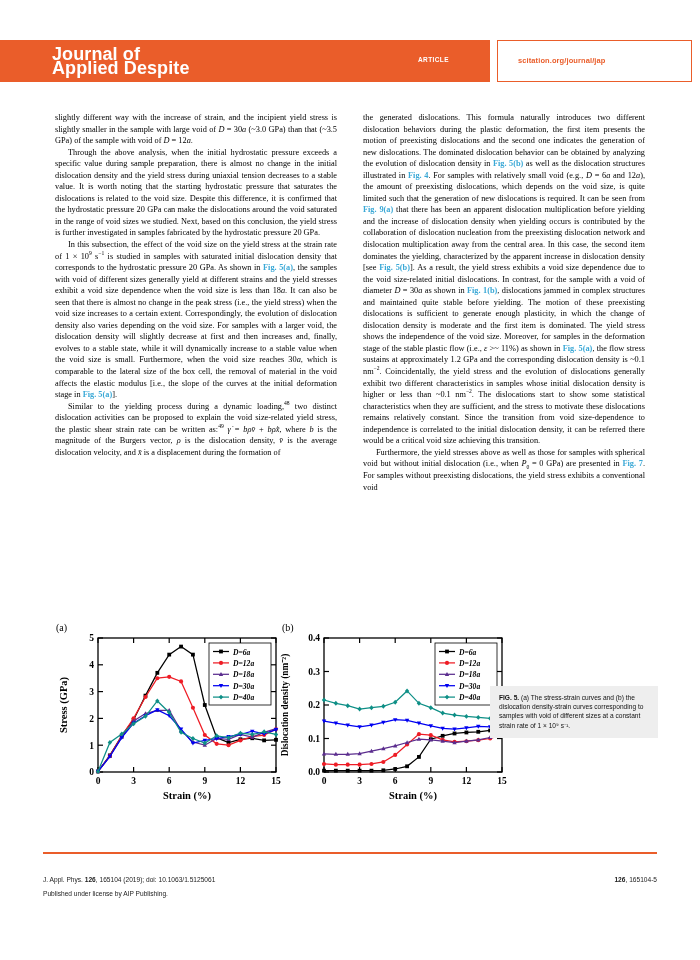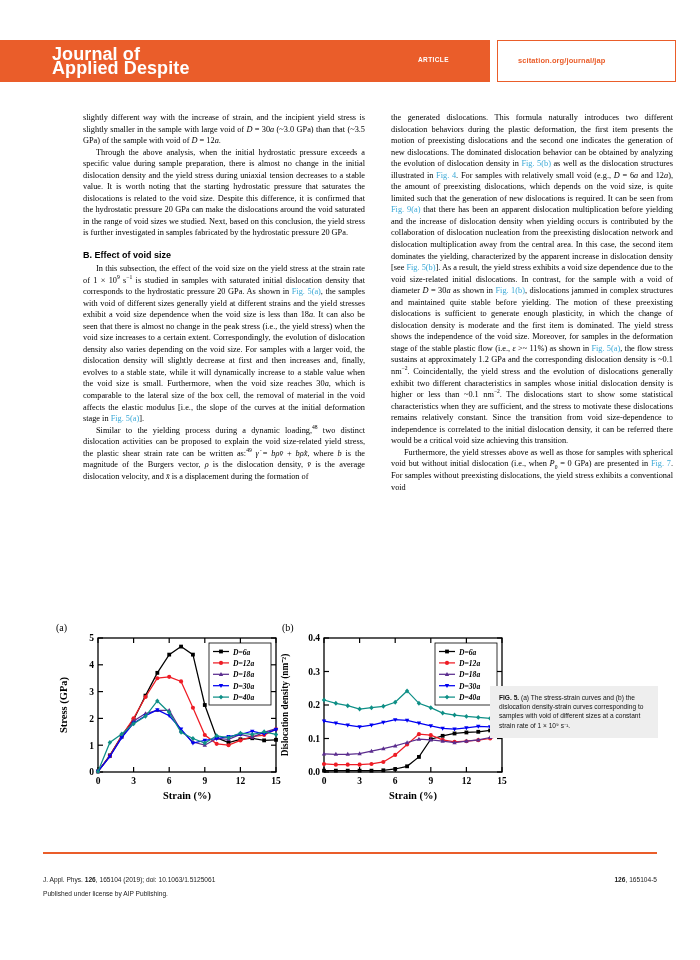--- a/index.html
+++ b/index.html
@@ -46,21 +46,21 @@
     left: 418px; top: 16px;
     color: #ffffff;
     font-family: "Liberation Sans", sans-serif;
     font-weight: bold;
     font-size: 6.5px;
     letter-spacing: 0.4px;
   }
   .scitation-box {
     position: absolute;
     left: 497px; top: 0;
-    width: 179px; height: 42px;
+    width: 195px; height: 42px;
     border: 1.2px solid #ea5d2a;
     box-sizing: border-box;
     background: #fff;
   }
   .scitation-link {
     position: absolute;
     left: 20px; top: 15px;
     color: #ea5d2a;
     font-family: "Liberation Sans", sans-serif;
     font-weight: bold;
@@ -69,39 +69,38 @@
   }
 
   
   .columns {
     position: absolute;
     top: 112px;
     left: 55px;
     width: 590px;
     display: flex;
     justify-content: space-between;
-    margin-left: 28px;
   }
   .col { width: 282px; }
   .col p {
     margin: 0;
     font-size: 8.3px;
     line-height: 11.55px;
     text-align: justify;
     text-justify: inter-word;
     hyphens: auto;
   }
   .col p.indent { text-indent: 13px; }
   .sec-head {
     font-family: "Liberation Sans", sans-serif;
     font-weight: bold;
     font-size: 9px;
     margin: 11px 0 3px 0;
   }
-  .link { color: #3aa8d6; }
+  .link { color: #3aa8d6; font-weight: bold; }
   i { font-style: italic; }
   sup { font-size: 5.6px; vertical-align: super; line-height: 0; }
   sub { font-size: 5.6px; vertical-align: sub; line-height: 0; }
 
   
   .figure {
     position: absolute;
     left: 40px;
     top: 620px;
     width: 620px;
@@ -190,21 +189,20 @@
     <p class="indent">Through the above analysis, when the initial hydrostatic pressure
       exceeds a specific value during sample preparation, there is almost no
       change in the initial dislocation density and the yield stress during
       uniaxial tension decreases to a stable value. It is worth noting that the
       starting hydrostatic pressure that saturates the dislocations is related
       to the void size. Despite this difference, it is confirmed that the
       hydrostatic pressure 20 GPa can make the dislocations around the
       void saturated in the range of void sizes we studied. Next, based
       on this conclusion, the yield stress is further investigated in samples
       fabricated by the hydrostatic pressure 20 GPa.</p>
-    <div class="sec-head">B. Effect of void size</div>
     <p class="indent">In this subsection, the effect of the void size on the yield stress
       at the strain rate of 1 × 10<sup>9</sup> s<sup>−1</sup> is studied in samples with saturated
       initial dislocation density that corresponds to the hydrostatic pressure
       20 GPa. As shown in <span class="link">Fig. 5(a)</span>, the samples with void of
       different sizes generally yield at different strains and the yield
       stresses exhibit a void size dependence when the void size is less
       than 18<i>a</i>. It can also be seen that there is almost no change in the
       peak stress (i.e., the yield stress) when the void size increases to a
       certain extent. Correspondingly, the evolution of dislocation
       density also varies depending on the void size. For samples with a

